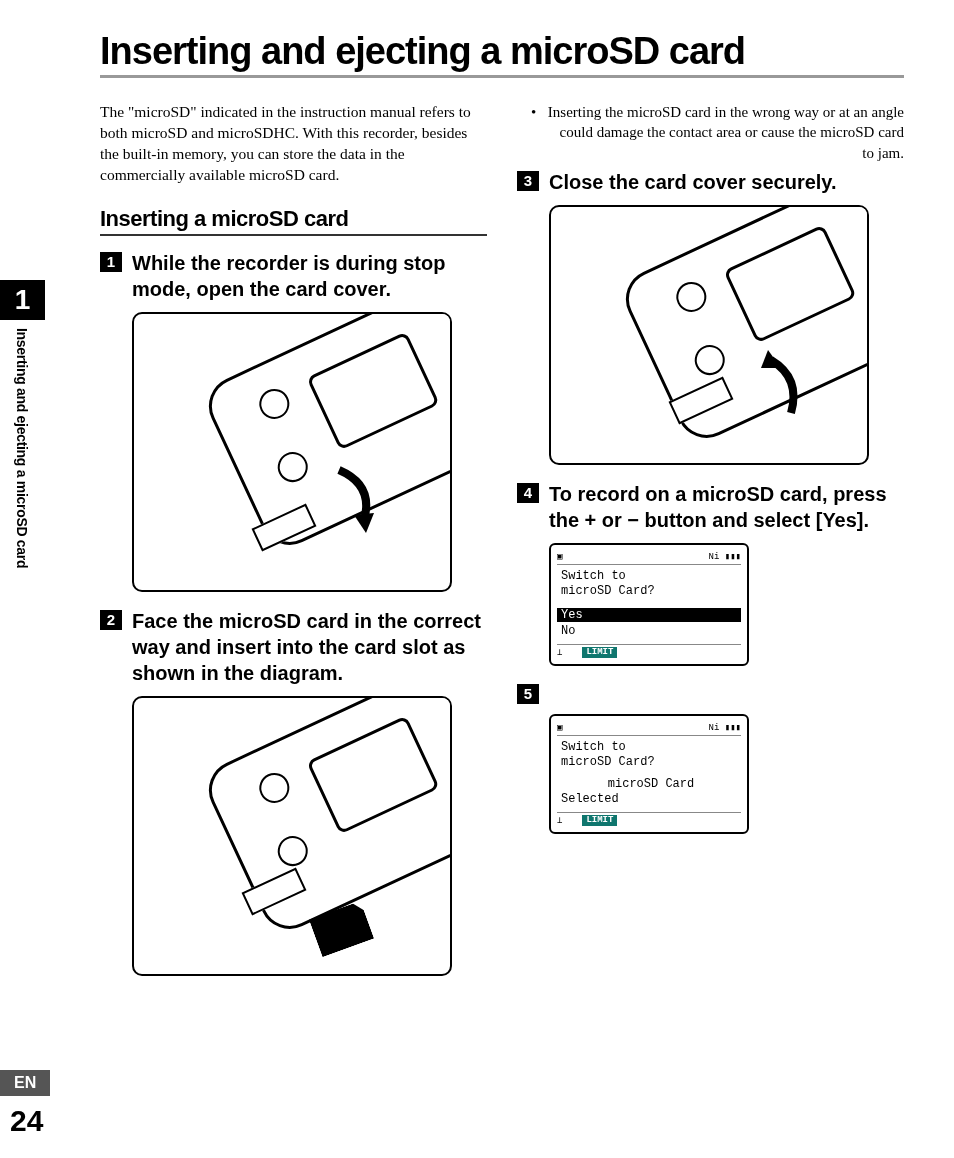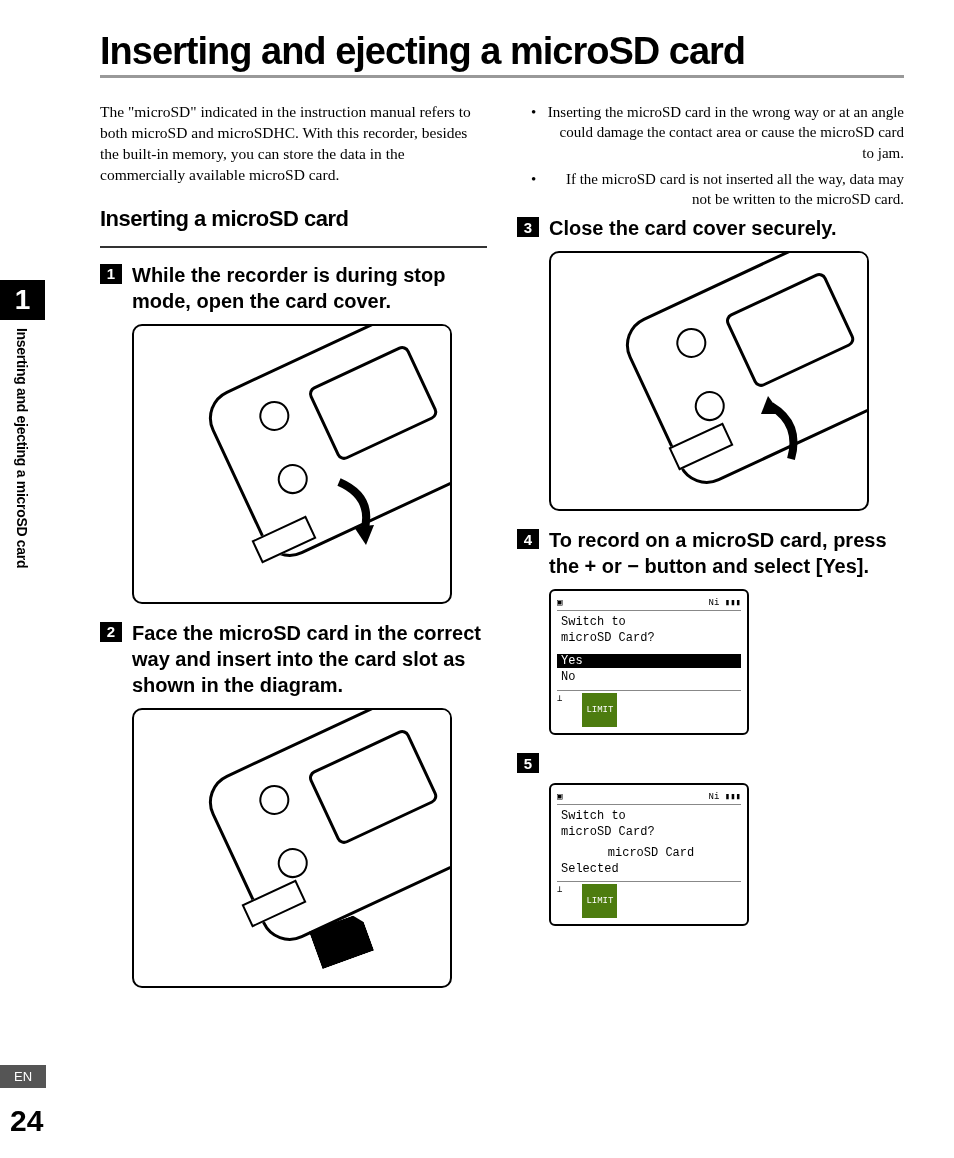--- a/index.html
+++ b/index.html
@@ -32,21 +32,21 @@
     font-size: 15.5px;
     line-height: 1.35;
     margin-bottom: 20px;
   }
   .subsection-title {
     font-family: Arial, Helvetica, sans-serif;
     font-weight: 900;
     font-size: 22px;
     letter-spacing: -0.5px;
     border-bottom: 2px solid #333;
-    padding-bottom: 14px;
+    padding-bottom: 2px;
     margin-bottom: 14px;
   }
   .step { margin-bottom: 12px; }
   .step-line { display: flex; align-items: flex-start; gap: 10px; }
   .step-badge {
     background: #000;
     color: #fff;
     font-family: Arial, sans-serif;
     font-weight: bold;
     font-size: 15px;
@@ -171,21 +171,21 @@
     margin: 2px 0;
   }
   .lcd-footer {
     border-top: 1px solid #888;
     padding-top: 2px;
     margin-top: 4px;
     font-size: 9px;
     display: flex;
     gap: 20px;
   }
-  .lcd-footer .badge { background:#4d7c0f; color:#fff; padding:12px 4px; }
+  .lcd-footer .badge { background:#0f766e; color:#fff; padding:0 4px;font-weight:bold; }
   .side-tab {
     position: absolute;
     left: 0;
     top: 280px;
     width: 45px;
   }
   .chapter-num {
     background: #000;
     color: #fff;
     font-family: Arial, sans-serif;
@@ -208,30 +208,30 @@
   }
   .page-footer {
     position: absolute;
     left: 0;
     bottom: 20px;
   }
   .lang-badge {
     background: #555;
     color: #fff;
     font-family: Arial, sans-serif;
-    font-weight: normal;
-    font-size: 13px;
+    font-weight: bold;
+    font-size: 16px;
     padding: 4px 14px;
     display: inline-block;
   }
   .page-num {
     font-family: Arial, sans-serif;
     font-weight: 900;
     font-size: 30px;
-    margin-top: 16px;
+    margin-top: 8px;
     padding-left: 10px;
   }
   .play-symbol {
     display:inline-block;
     width:0; height:0;
     border-top:6px solid transparent;
     border-bottom:6px solid transparent;
     border-left:10px solid #000;
     vertical-align: -1px;
     margin: 0 1px;
@@ -286,21 +286,20 @@
         </div>
         <div class="card-slot" style="bottom:70px;left:110px"></div>
         <div class="sdcard"></div>
       </div>
     </div>
   </div>
 
   <div class="col">
     <ul class="bullet-list" style="padding-left:14px; margin-top:0;">
       <li>Inserting the microSD card in the wrong way or at an angle could damage the contact area or cause the microSD card to jam.</li>
-      <li>If the microSD card is not inserted all the way, data may not be written to the microSD card.</li>
     </ul>
 
     <div class="step">
       <div class="step-line">
         <span class="step-badge">3</span>
         <span class="step-title">Close the card cover securely.</span>
       </div>
       <div class="diagram">
         <div class="device-body">
           <div class="device-screen"></div>

